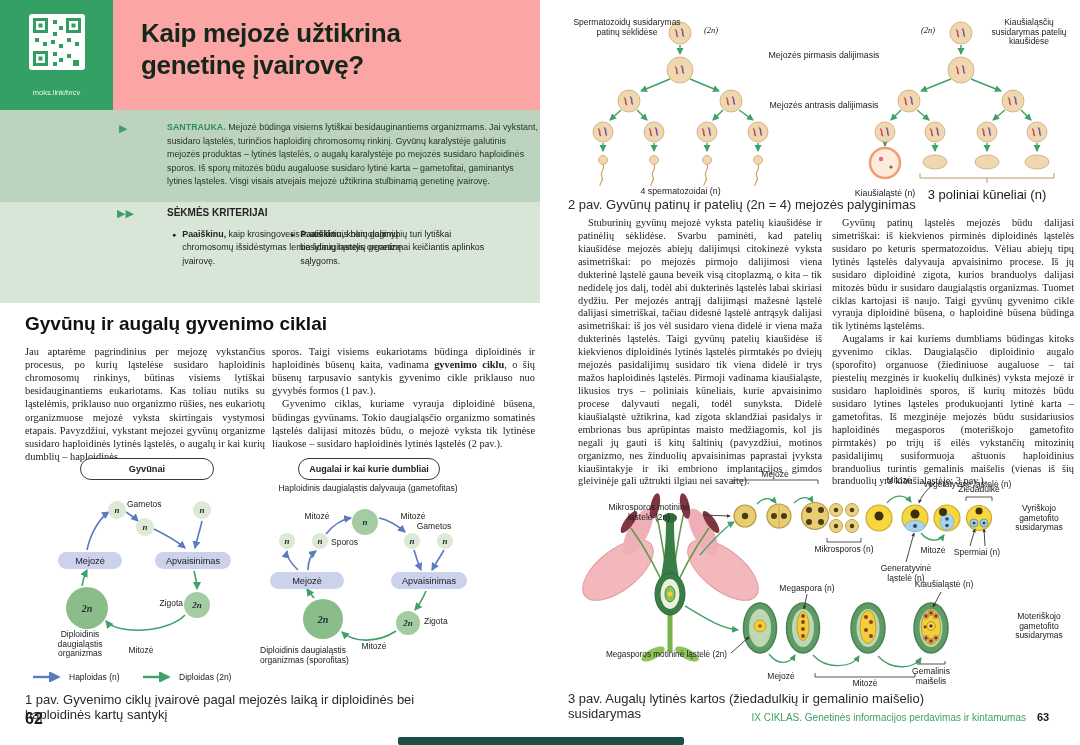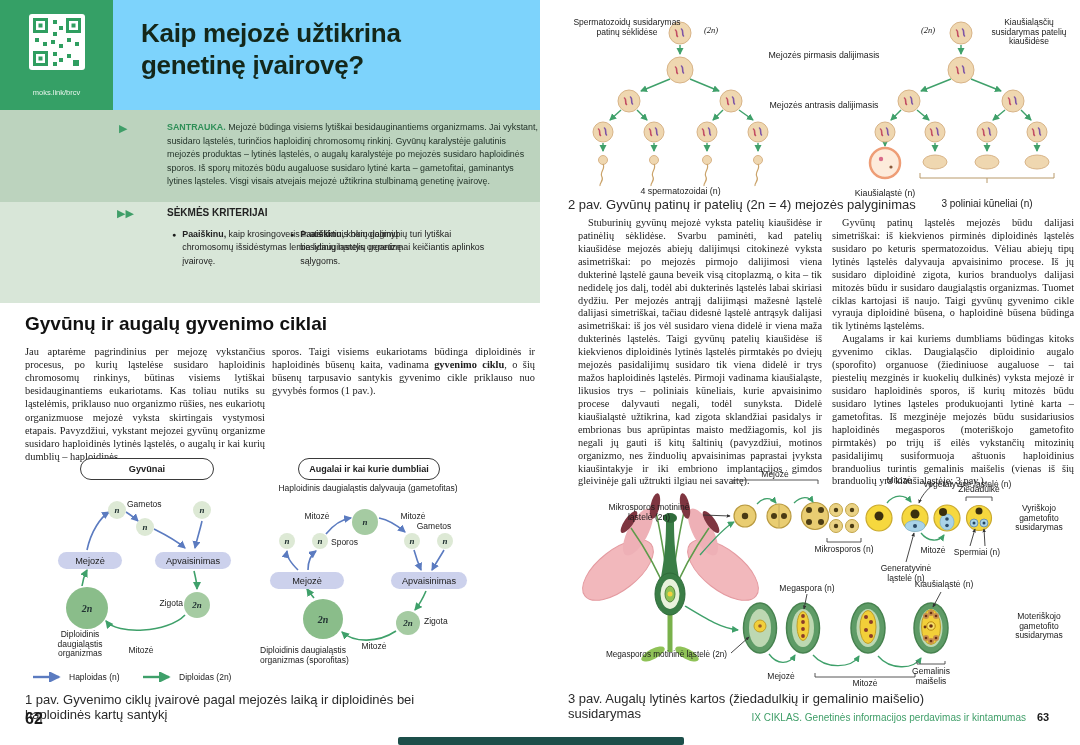--- a/index.html
+++ b/index.html
@@ -75,21 +75,21 @@
       </g>
     <g fill="#2f9e60">
         <rect x="9.5" y="9.5" width="4" height="4"></rect>
         <rect x="42.5" y="9.5" width="4" height="4"></rect>
         <rect x="9.5" y="42.5" width="4" height="4"></rect>
       </g>
   </svg>
   <div class="abs" style="left:0;top:88px;width:113px;text-align:center;font-size:7.5px;color:#e8f5ec;">moks.link/brcv</div>
 </div>
 
-<div class="abs" style="left:113px;top:0;width:427px;height:110px;background:#7dd3fc;">
+<div class="abs" style="left:113px;top:0;width:427px;height:110px;background:#fca5a5;">
   <div class="abs" style="left:28px;top:18px;width:330px;font-size:26px;font-weight:bold;line-height:1.22;color:#14271a;letter-spacing:-0.3px;">Kaip mejozė užtikrina genetinę įvairovę?</div>
 </div>
 
 <div class="abs" style="left:0;top:110px;width:540px;height:92px;background:#bcd3be;">
   <span class="abs tri" style="left:119px;top:13px;">▶</span>
   <div class="abs" style="left:167px;top:11px;width:372px;font-size:8.9px;line-height:13.5px;text-align:left;color:#24342a;">
     <b style="color:#2f8f58;">SANTRAUKA.</b><span> Mejozė būdinga visiems lytiškai besidauginantiems organizmams. Jai vykstant, susidaro ląstelės, turinčios haploidinį chromosomų rinkinį. Gyvūnų karalystėje galutinis mejozės produktas – lytinės ląstelės, o augalų karalystėje po mejozės susidaro haploidinės sporos. Iš sporų mitozės būdu augaluose susidaro lytinė karta – gametofitai, gaminantys lytines ląsteles. Visgi visais atvejais mejozė užtikrina stulbinamą genetinę įvairovę.</span>
   </div>
 </div>
 
@@ -108,20 +108,21 @@
       <span class="btxt"><b>Paaiškinu,</b><span> kokių galimybių turi lytiškai besidauginantys organizmai keičiantis aplinkos sąlygoms.</span></span>
     </div>
   </div>
 </div>
 
 <div class="abs" style="left:25px;top:313px;width:460px;font-size:19px;font-weight:bold;color:#111;">Gyvūnų ir augalų gyvenimo ciklai</div>
 
 <div class="abs serif" style="left:25px;top:345px;width:240px;">Jau aptarėme pagrindinius per mejozę vykstančius procesus, po kurių ląstelėse susidaro haploidinis chromosomų rinkinys, būtinas visiems lytiškai besidauginantiems eukariotams. Kas toliau nutiks su ląstelėmis, priklauso nuo organizmo rūšies, nes eukariotų organizmuose mejozė vyksta skirtingais vystymosi etapais. Pavyzdžiui, vykstant mejozei gyvūnų organizme susidaro haploidinės lytinės ląstelės, o augalų ir kai kurių dumblių – haploidinės</div>
 <div class="abs serif" style="left:272px;top:345px;width:263px;">
   <span>sporos. Taigi visiems eukariotams būdinga diploidinės ir haploidinės būsenų kaita, vadinama </span><b>gyvenimo ciklu</b><span>, o šių būsenų tarpusavio santykis gyvenimo cikle priklauso nuo gyvybės formos (1 pav.).</span>
+  <div style="text-indent:10px;">Gyvenimo ciklas, kuriame vyrauja diploidinė būsena, būdingas gyvūnams. Tokio daugialąsčio organizmo somatinės ląstelės dalijasi mitozės būdu, o mejozė vyksta tik lytinėse liaukose – susidaro haploidinės lytinės ląstelės (2 pav.).</div>
 </div>
 
 <div class="abs" style="left:25px;top:458px;width:240px;height:235px;">
   <svg class="abs" style="left:0;top:0;" width="240" height="235">
     <g fill="none" stroke="#5b7bc0" stroke-width="1.6">
       <path d="M 62,92 C 66,73 76,59 84,54" marker-end="url(#mB)"></path>
       <path d="M 101,54 C 107,58 111,61 113,63" marker-end="url(#mB)"></path>
       <path d="M 129,71 C 141,77 152,83 160,90" marker-end="url(#mB)"></path>
       <path d="M 177,63 C 175,72 172,81 170,90" marker-end="url(#mB)"></path>
     </g>
@@ -279,21 +280,21 @@
       <use href="#chr" x="474" y="122"></use>
   </svg>
   <div class="lbl" style="left:10px;top:8px;width:108px;">Spermatozoidų susidarymas patinų sėklidėse</div>
   <div class="lbl" style="left:133px;top:16px;width:30px;font-style:italic;font-family:'Liberation Serif',serif;">(2n)</div>
   <div class="lbl" style="left:203px;top:40px;width:116px;font-size:8.8px;">Mejozės pirmasis dalijimasis</div>
   <div class="lbl" style="left:203px;top:90px;width:116px;font-size:8.8px;">Mejozės antrasis dalijimasis</div>
   <div class="lbl" style="left:55px;top:176px;width:125px;font-size:8.8px;">4 spermatozoidai (n)</div>
   <div class="lbl" style="left:350px;top:16px;width:30px;font-style:italic;font-family:'Liberation Serif',serif;">(2n)</div>
   <div class="lbl" style="left:420px;top:8px;width:92px;">Kiaušialąsčių susidarymas patelių kiaušidėse</div>
   <div class="lbl" style="left:272px;top:178px;width:100px;font-size:8.8px;">Kiaušialąstė (n)</div>
-  <div class="lbl" style="left:364px;top:178px;width:120px;font-size:10px;margin-top:10px;">3 poliniai kūneliai (n)</div>
+  <div class="lbl" style="left:364px;top:178px;width:120px;font-size:13px;">3 poliniai kūneliai (n)</div>
 </div>
 <div class="cap" style="left:568px;top:197px;width:420px;">2 pav. Gyvūnų patinų ir patelių (2n = 4) mejozės palyginimas</div>
 
 <div class="abs serif" style="left:578px;top:217px;width:244px;text-indent:10px;font-size:10.3px;line-height:1.255;">Stuburinių gyvūnų mejozė vyksta patelių kiaušidėse ir patinėlių sėklidėse. Svarbu paminėti, kad patelių kiaušidėse mejozės abiejų dalijimųsi citokinezė vyksta asimetriškai: po mejozės pirmojo dalijimosi viena dukterinė ląstelė gauna beveik visą citoplazmą, o kita – tik nedidelę jos dalį, todėl abi dukterinės ląstelės labai skiriasi dydžiu. Per mejozės antrąjį dalijimąsi mažesnė ląstelė dalijasi simetriškai, tačiau didesnė ląstelė antrąsyk dalijasi asimetriškai: iš jos vėl susidaro viena didelė ir viena maža dukterinės ląstelės. Taigi gyvūnų patelių kiaušidėse iš kiekvienos diploidinės lytinės ląstelės pirmtakės po dviejų mejozės pasidalijimų susidaro tik viena didelė ir trys mažos haploidinės ląstelės. Pirmoji vadinama kiaušialąste, likusios trys – poliniais kūneliais, kurie apvaisinimo procese dalyvauti negali, todėl sunyksta. Didelė kiaušialąstė užtikrina, kad zigota sklandžiai pasidalys ir embrionas bus aprūpintas maisto medžiagomis, kol jis negali jų gauti iš kitų šaltinių (pavyzdžiui, motinos organizmo, nes žinduolių apvaisinimas paprastai įvyksta kiaušintakyje ir iki embriono implantacijos gimdos gleivinėje gali užtrukti ilgiau nei savaitę).</div>
 <div class="abs serif" style="left:832px;top:217px;width:242px;font-size:10.3px;line-height:1.255;">
   <div style="text-indent:10px;">Gyvūnų patinų ląstelės mejozės būdu dalijasi simetriškai: iš kiekvienos pirminės diploidinės ląstelės susidaro po keturis spermatozoidus. Vėliau abiejų tipų lytinės ląstelės dalyvauja apvaisinimo procese. Iš jų susidaro diploidinė zigota, kurios branduolys dalijasi mitozės būdu ir susidaro daugialąstis organizmas. Tuomet ciklas kartojasi iš naujo. Taigi gyvūnų gyvenimo cikle vyrauja diploidinė būsena, o haploidinė būsena būdinga tik lytinėms ląstelėms.</div>
   <div style="text-indent:10px;">Augalams ir kai kuriems dumbliams būdingas kitoks gyvenimo ciklas. Daugialąsčio diploidinio augalo (sporofito) organuose (žiediniuose augaluose – tai piestelių mezginės ir kuokelių dulkinės) vyksta mejozė ir susidaro haploidinės sporos, iš kurių mitozės būdu susidaro lytines ląsteles produkuojanti lytinė karta – gametofitas. Iš mezginėje mejozės būdu susidariusios haploidinės megasporos (moteriškojo gametofito pirmtakės) po trijų iš eilės vykstančių mitozinių pasidalijimų susiformuoja aštuonis haploidinius branduolius turintis gemalinis maišelis (vienas iš šių branduolių yra kiaušialąstėje; 3 pav.).</div>
 </div>
 
 <div class="abs" style="left:563px;top:470px;width:517px;height:220px;">

